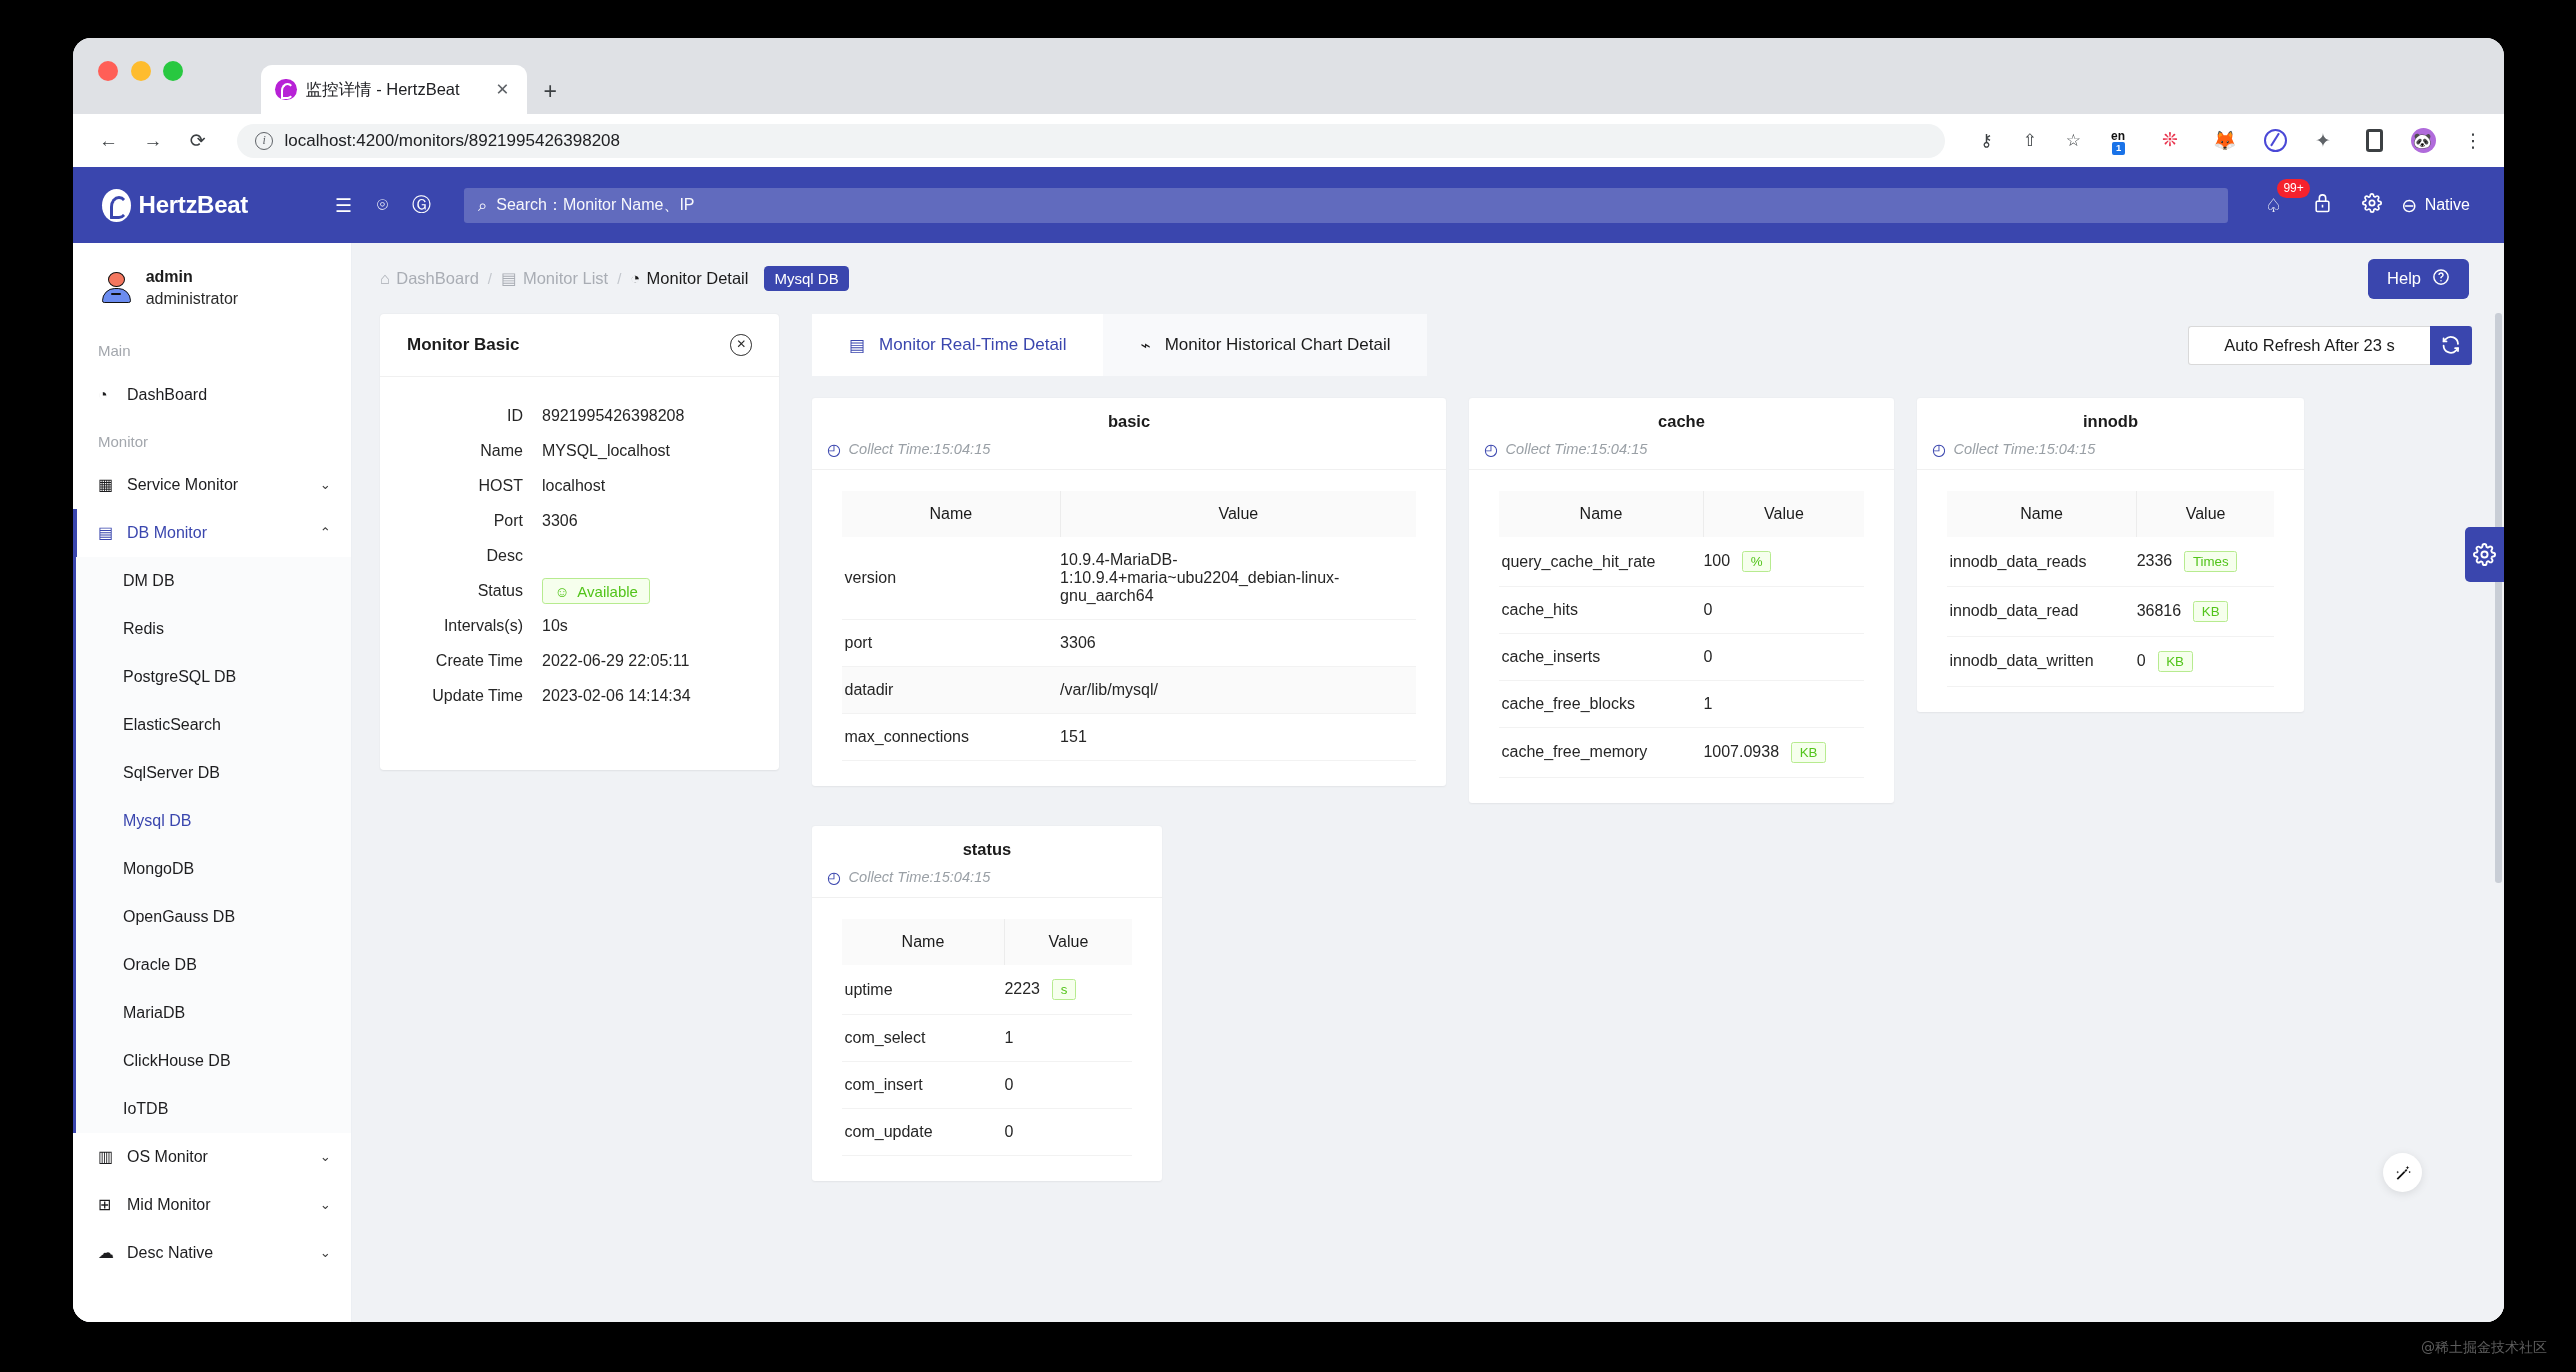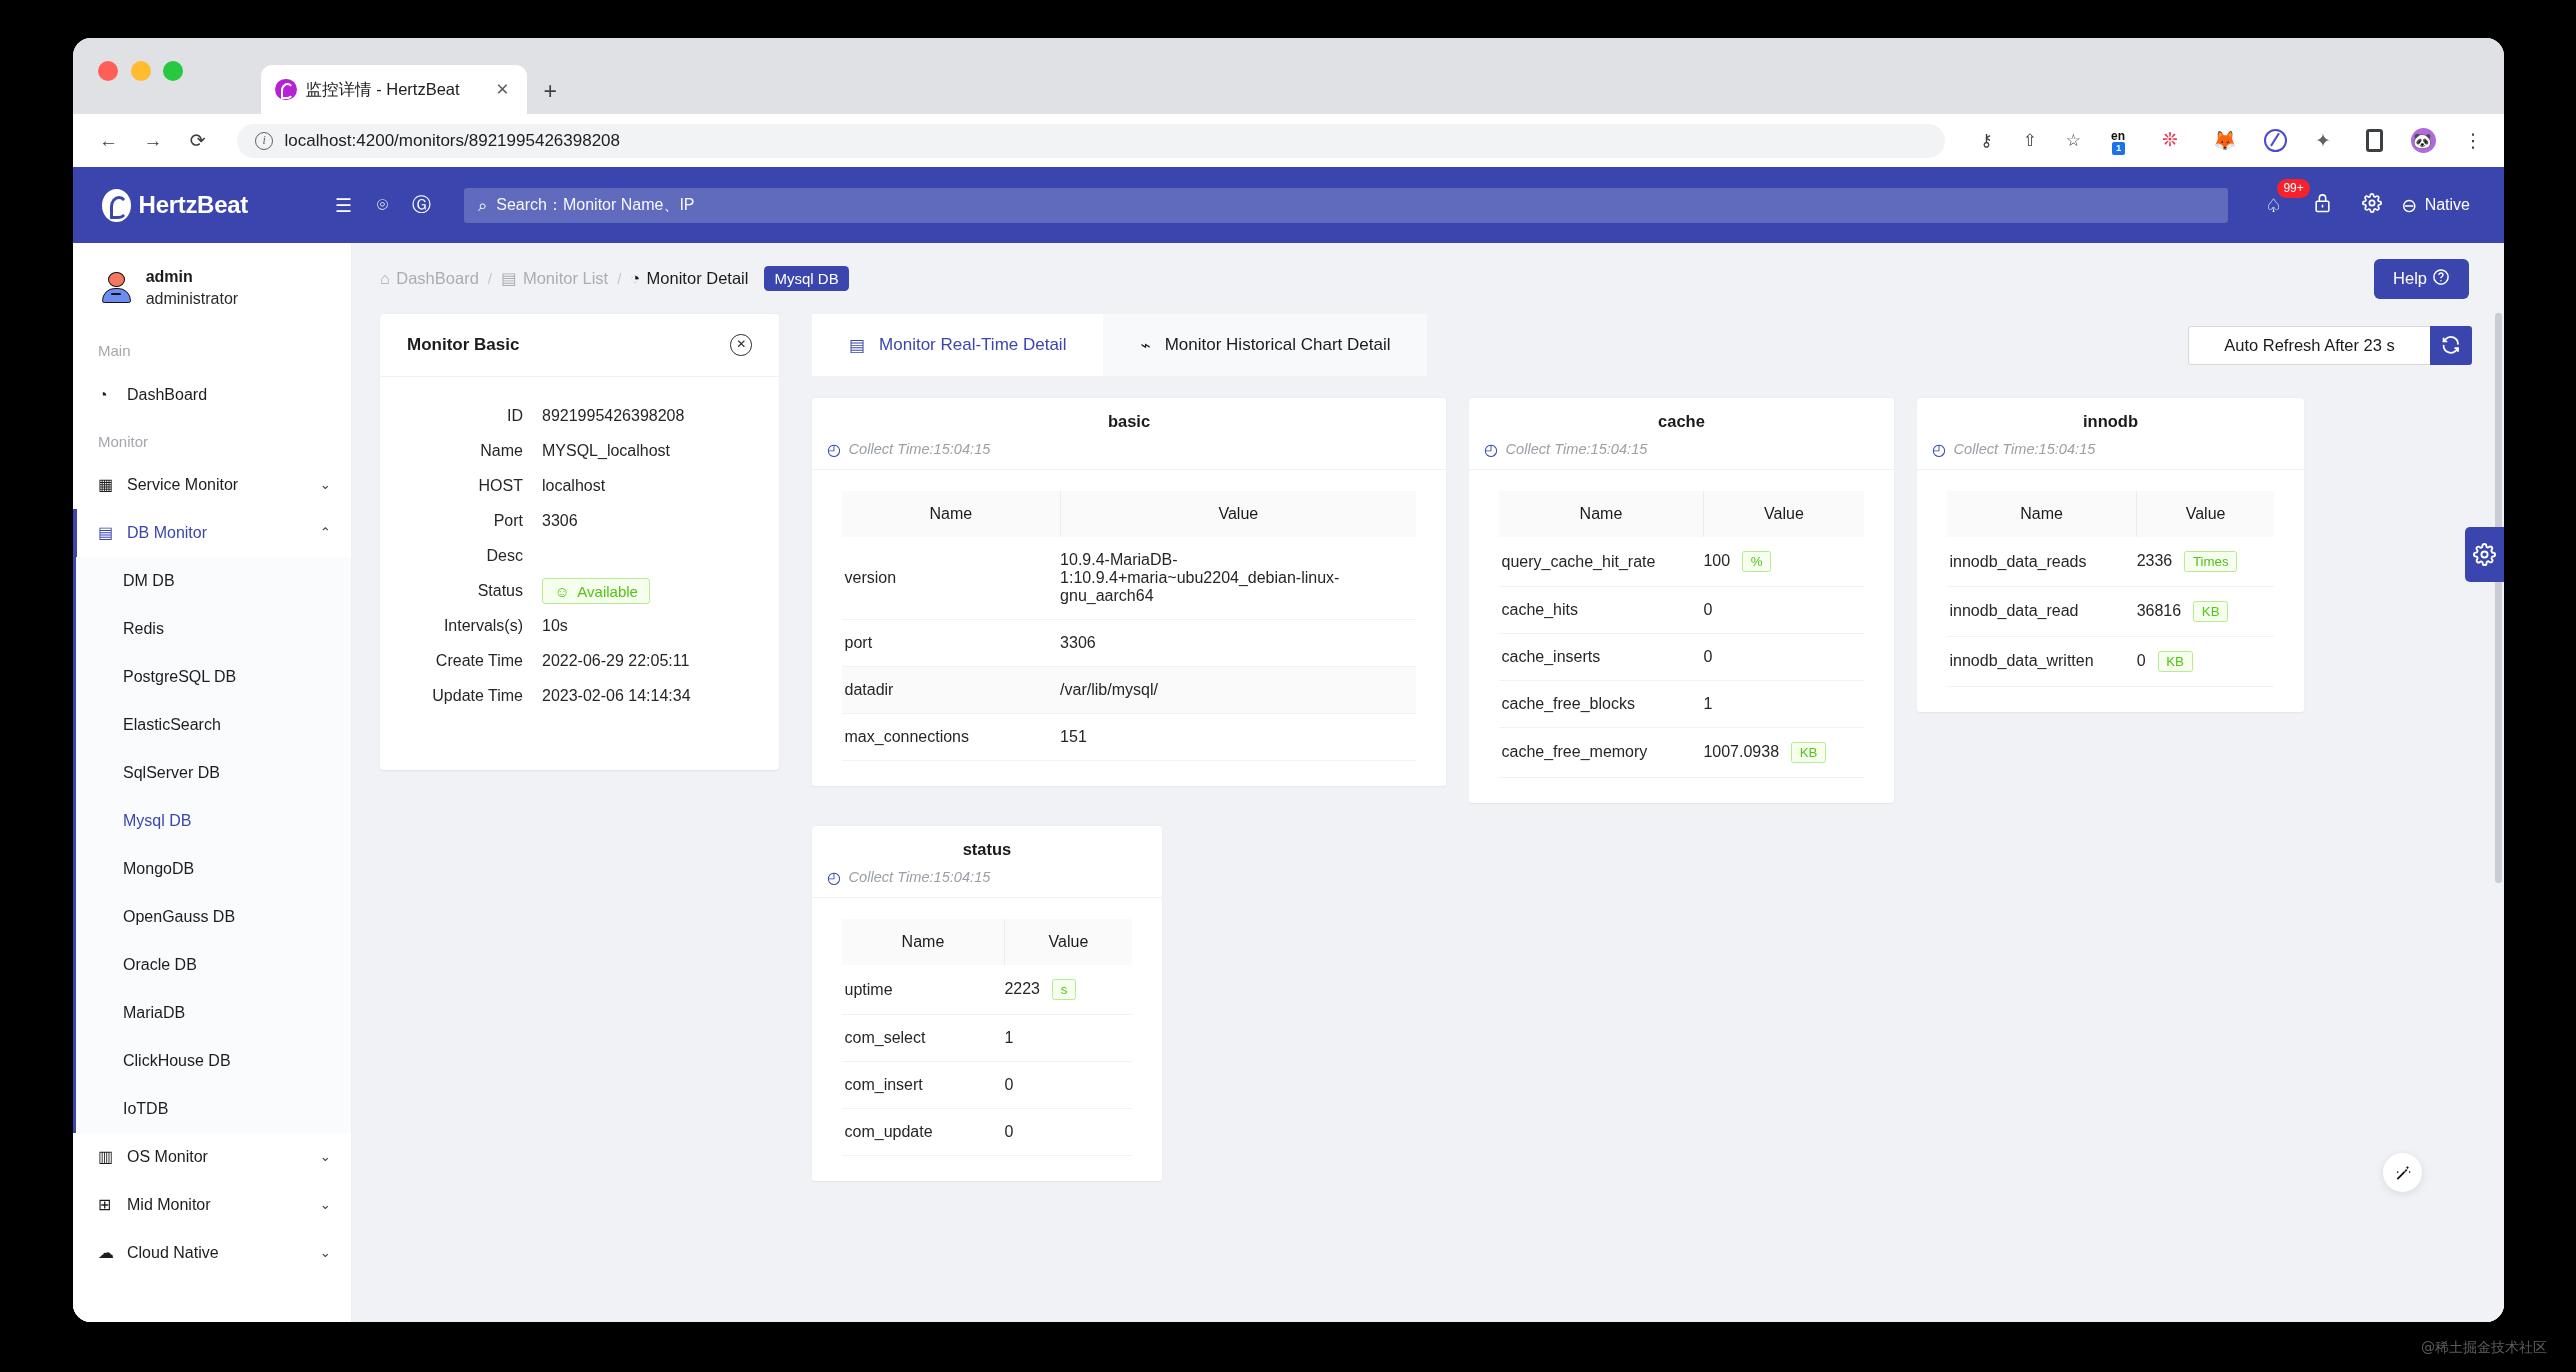--- a/index.html
+++ b/index.html
@@ -231,21 +231,21 @@
   .crumb.current { color: #1b1b1b; cursor: default; }
   .crumb-sep { color: #c3c7cd; font-size: 15px; }
   #crumb-tag {
     background: #3a46ae; color: #fff; font-size: 15px;
     padding: 4.4px 10.8px; border-radius: 4.4px; margin-left: 6.3px;
   }
   #help-btn {
     margin-left: auto;
     background: #3a46ae; color: #fff; font-size: 16.5px;
     padding: 9px 19px; border-radius: 5.7px;
-    display: flex; align-items: center; gap: 5px; cursor: pointer;
+    display: flex; align-items: center; gap: 11px; cursor: pointer;
   }
 
   #content-grid { display: flex; padding: 0 0 0 28px; gap: 0; }
 
   
   #basic-card {
     width: 399px; flex: 0 0 auto;
     background: #fff; border-radius: 3.8px;
     box-shadow: 0 0.6px 1.9px rgba(0,0,0,.07);
     height: 456px;
@@ -500,21 +500,21 @@
           <span class="si-label">OS Monitor</span>
           <span class="si-chev">⌄</span>
         </div>
         <div class="side-item">
           <span class="si-icon">⊞</span>
           <span class="si-label">Mid Monitor</span>
           <span class="si-chev">⌄</span>
         </div>
         <div class="side-item">
           <span class="si-icon">☁</span>
-          <span class="si-label">Cloud Native</span>
+          <span class="si-label">Desc Native</span>
           <span class="si-chev">⌄</span>
         </div>
       </div>
 
       <div id="content">
 
         <div id="breadcrumb-bar">
           <div id="breadcrumb">
             <span class="crumb">
               <span>⌂</span>

